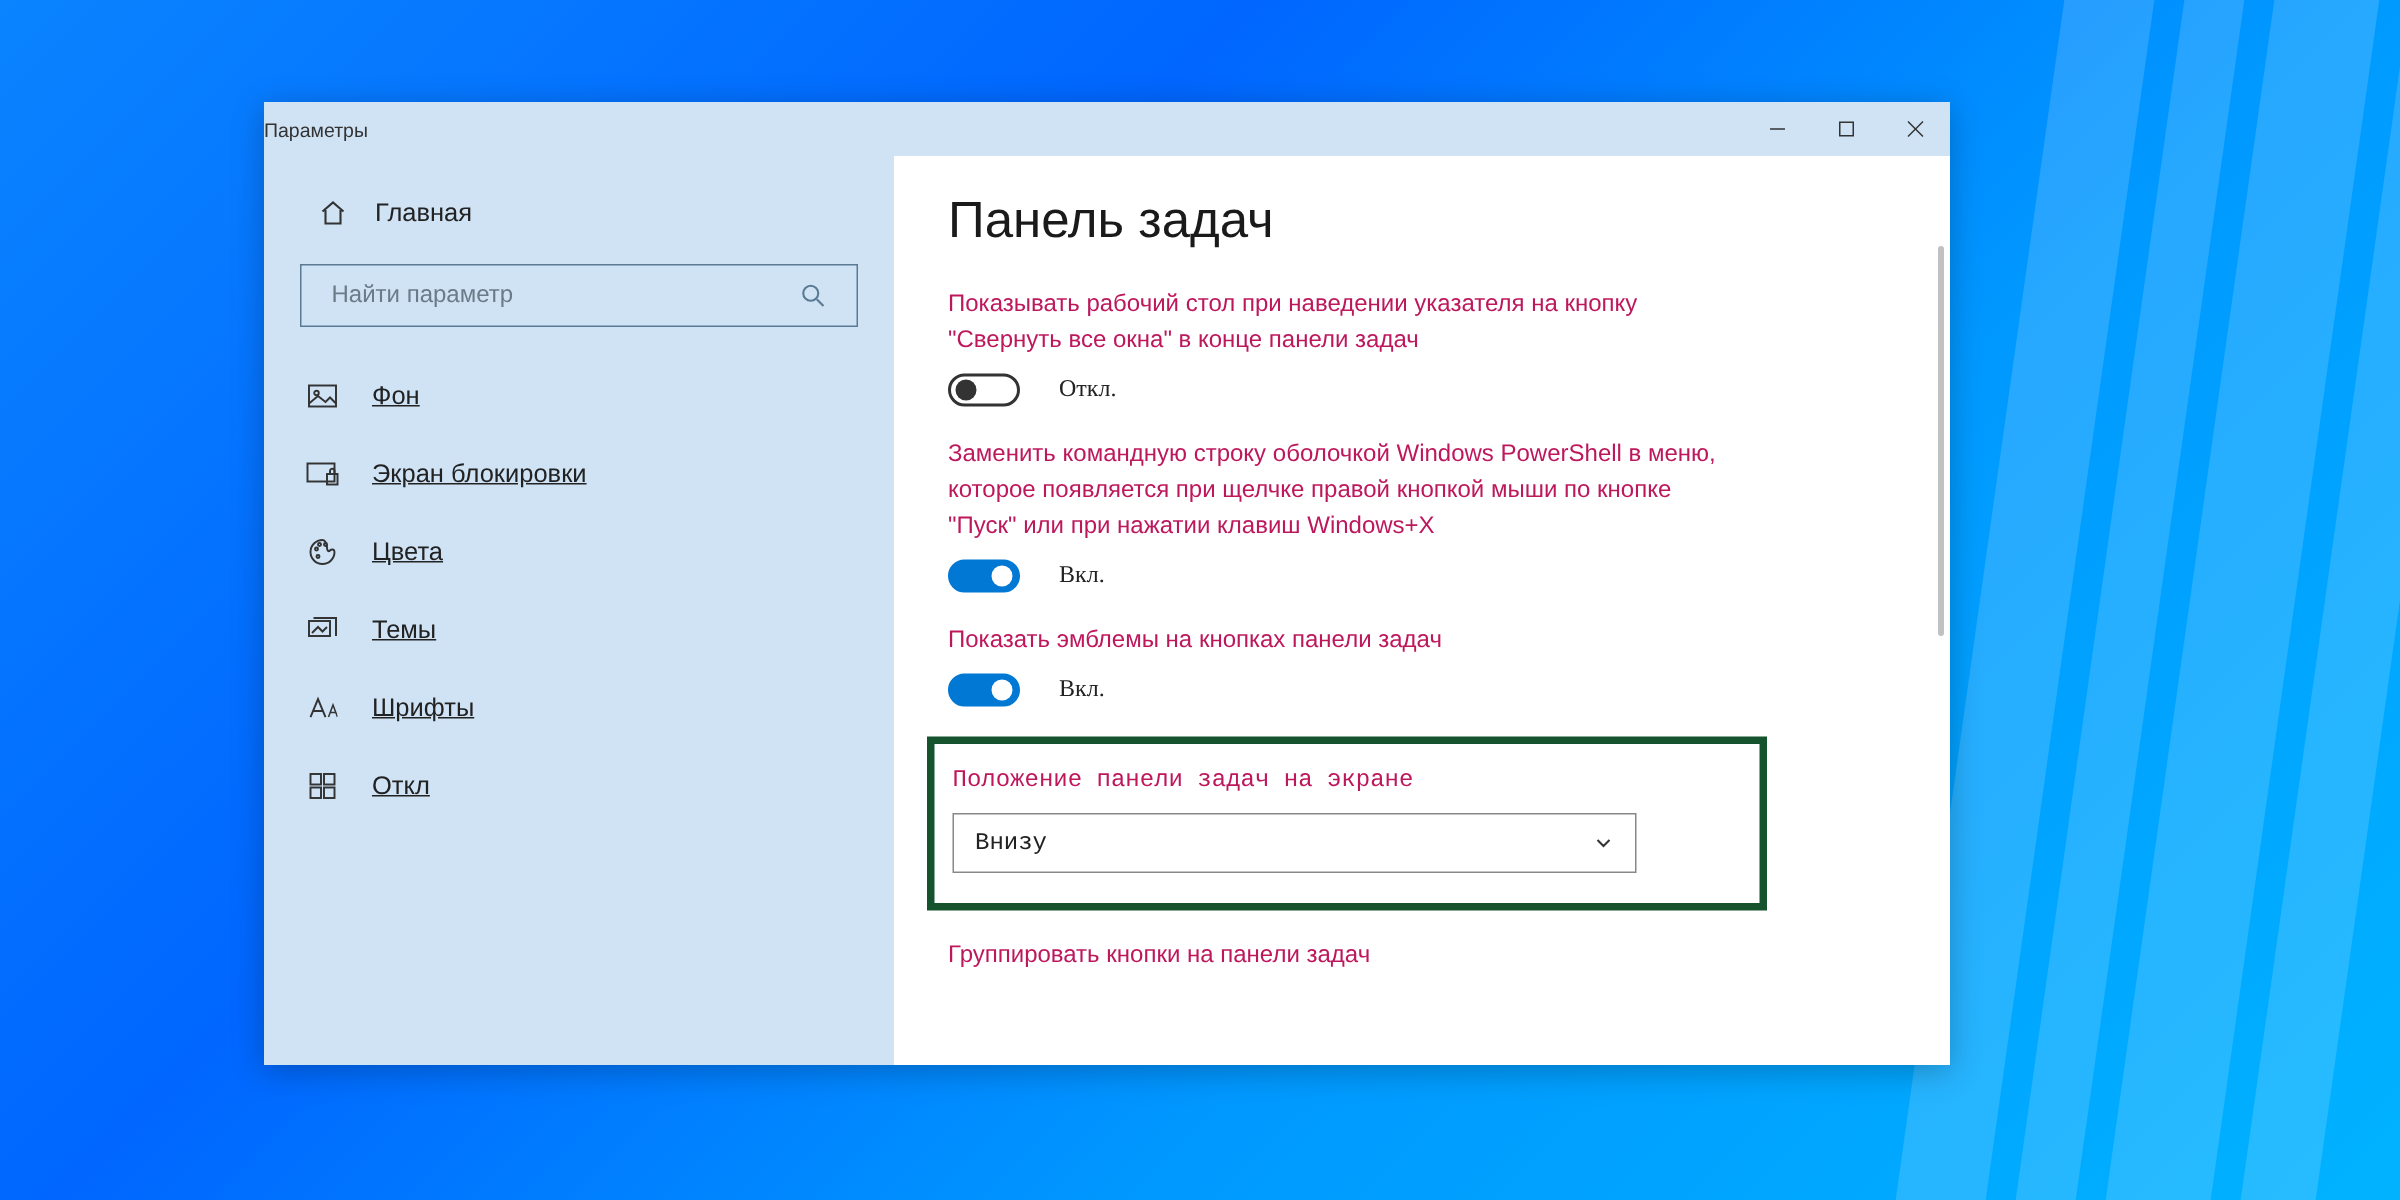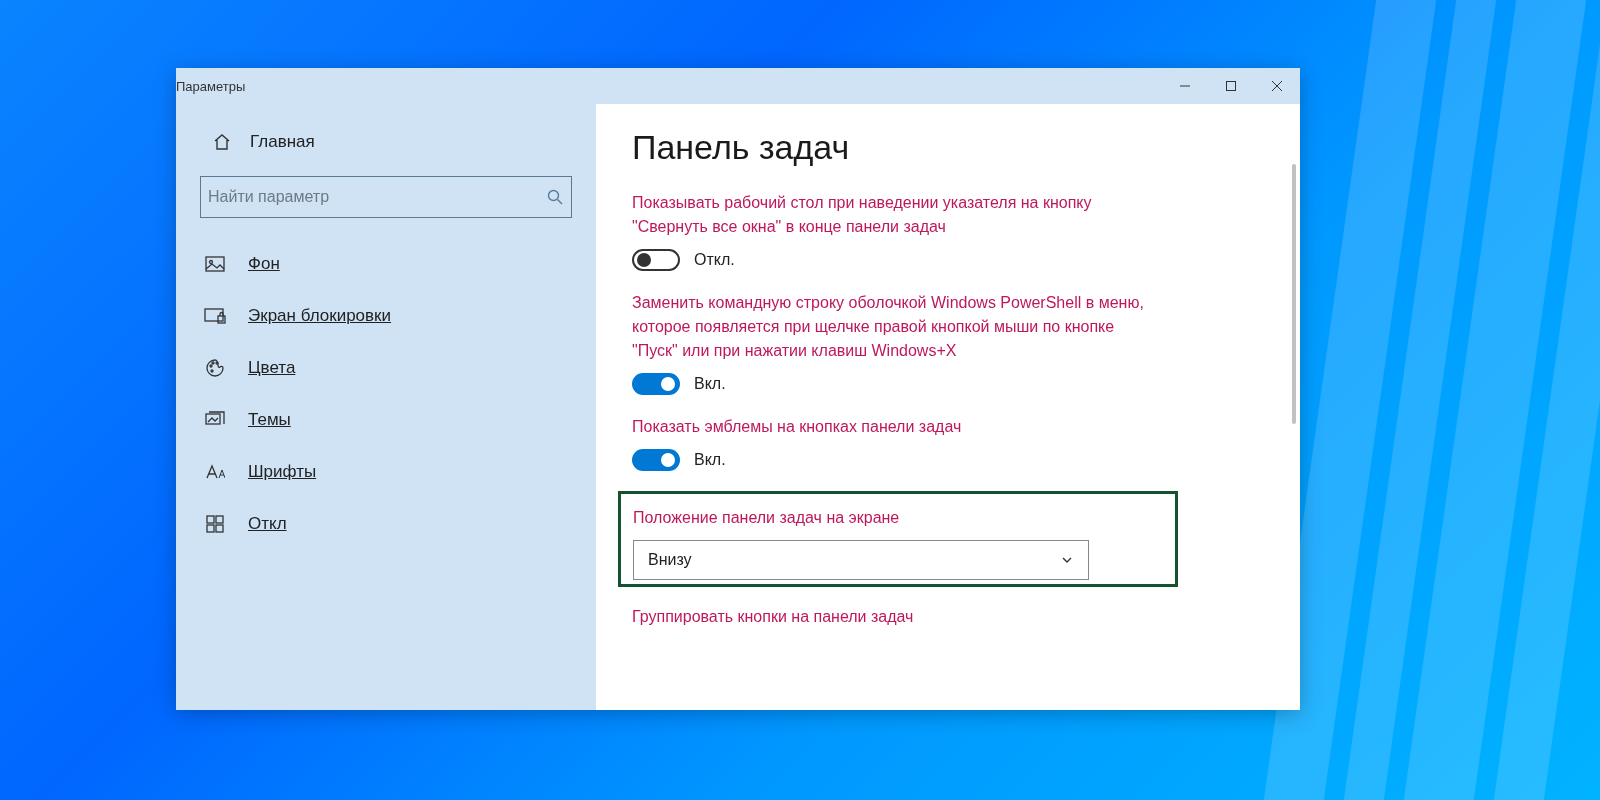--- a/index.html
+++ b/index.html
@@ -53,21 +53,21 @@
   .home-row {
     display: flex; align-items: center; gap: 18px;
     padding: 12px 36px;
     font-size: 17px; color: #222;
   }
   .search-box {
     margin: 12px 24px 20px 24px;
     border: 1px solid #5a7a94;
     height: 42px;
     display: flex; align-items: center;
-    padding: 0 7px;
+    padding: 0 20px;
     background: #cfe3f5;
   }
   .search-box input {
     flex: 1; border: none; outline: none; background: transparent;
     font-size: 16px; color: #555;
   }
   .search-box input::placeholder { color: #6b7b88; }
   .section-label {
     padding: 6px 28px 20px 28px;
     font-size: 17px; font-weight: 600; color: #222;
@@ -84,41 +84,42 @@
   }
   .main h1 {
     font-size: 34px; font-weight: 400; color: #1a1a1a;
     margin-bottom: 24px;
   }
   .setting-block { margin-bottom: 20px; max-width: 530px; }
   .setting-text {
     font-size: 16px; color: #be185d; line-height: 1.5;
     margin-bottom: 10px;
   }
-  .toggle-row { display: flex; align-items: center; gap: 14px; }
+  .toggle-row { display: flex; align-items: center; gap: 26px; font-family: Liberation Serif, serif; }
   .toggle {
     width: 48px; height: 22px; border-radius: 11px;
     position: relative;
   }
   .toggle.off { border: 2px solid #333; background: #fff; }
   .toggle.off::after {
     content: ""; position: absolute; left: 3px; top: 2px;
     width: 14px; height: 14px; border-radius: 50%; background: #333;
   }
   .toggle.on { background: #0078d4; border: 2px solid #0078d4; }
   .toggle.on::after {
     content: ""; position: absolute; right: 3px; top: 2px;
     width: 14px; height: 14px; border-radius: 50%; background: #fff;
   }
   .toggle-label { font-size: 16px; color: #222; }
   .highlight-box {
-    border: 3px solid #14532d;
-    padding: 12px 12px 4px 12px;
+    border: 5px solid #14532d;
+    padding: 12px 12px 20px 12px;
     margin: 0 -14px 18px -14px;
     max-width: 560px;
+    font-family: Liberation Mono, monospace;
   }
   .dropdown {
     height: 40px; border: 1px solid #888;
     display: flex; align-items: center; justify-content: space-between;
     padding: 0 14px; font-size: 16px; color: #222;
     max-width: 456px;
     margin-top: 10px;
   }
   .scrollbar-track {
     position: absolute; top: 60px; right: 4px; width: 4px; height: 260px;

